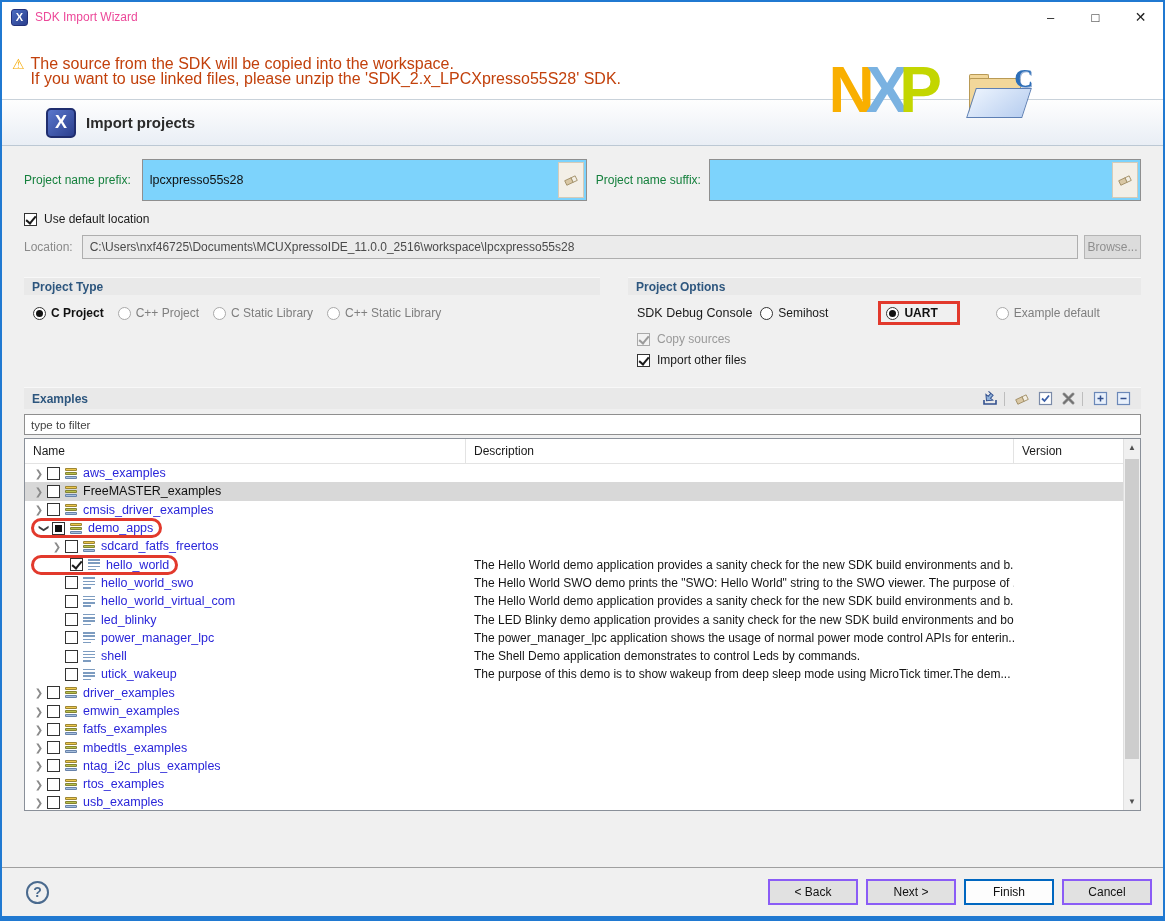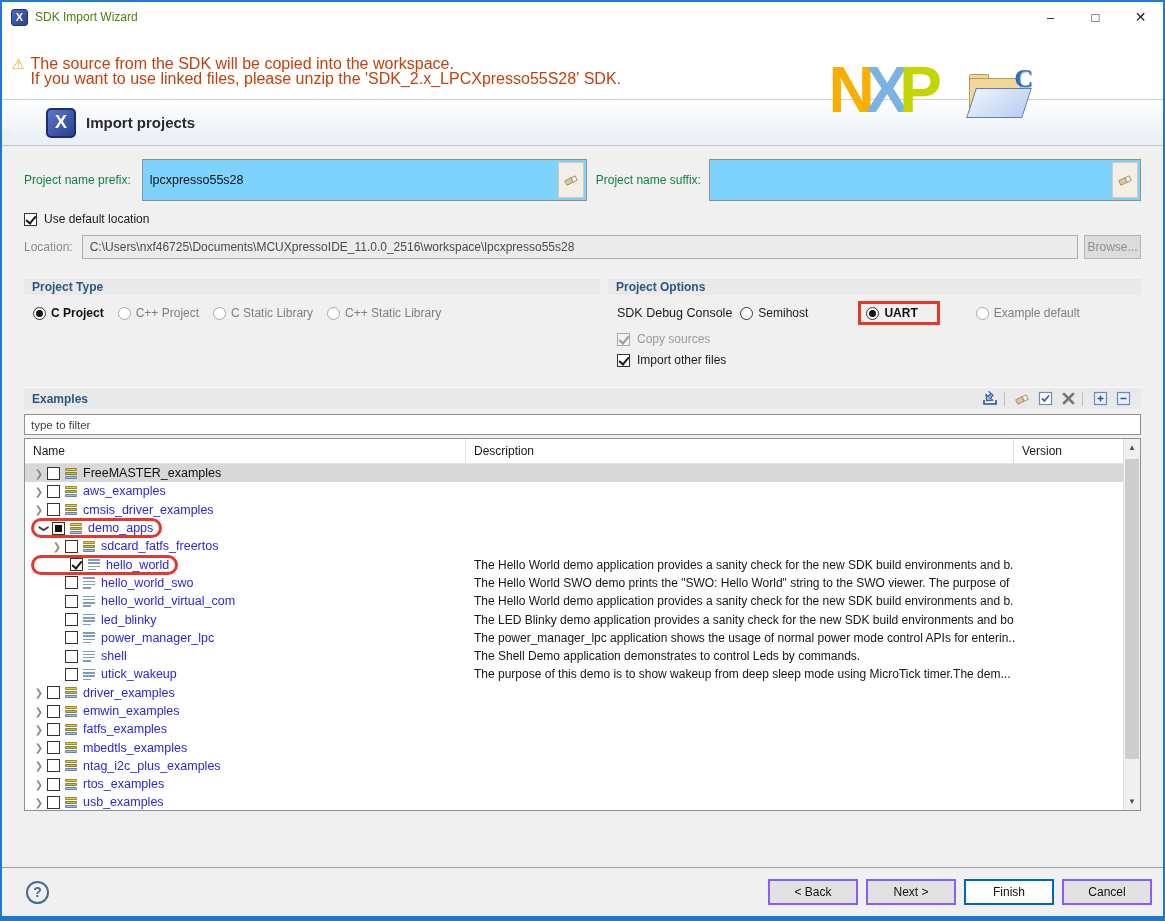--- a/index.html
+++ b/index.html
@@ -10,21 +10,21 @@
     width:1165px; height:921px; position:relative; margin:0 auto;
     background:#f0f0f0; border:2px solid #2079d1; border-bottom:5px solid #2079d1;
     display:flex; flex-direction:column; overflow:hidden;
   }
 
   
   .titlebar{ height:30px; background:#ffffff; display:flex; align-items:center; flex:0 0 auto; }
   .app-icon{ width:17px; height:17px; margin:0 7px 0 9px; border-radius:3px;
     background:linear-gradient(135deg,#4a6cc0,#2b3f8e); border:1px solid #22307a;
     color:#fff; font-weight:bold; font-size:11px; display:flex; align-items:center; justify-content:center; }
-  .win-title{ font-size:12px; color:#4d7c0f; }
+  .win-title{ font-size:12px; color:#ec4899; }
   .win-controls{ margin-left:auto; display:flex; height:100%; }
   .win-btn{ width:45px; height:100%; display:flex; align-items:center; justify-content:center;
     font-size:13px; color:#222; cursor:default; }
   .win-btn.close{ font-size:14px; }
 
   
   .banner{ height:68px; background:#ffffff; position:relative; flex:0 0 auto;
     border-bottom:1px solid #c9d2da; }
   .warn-wrap{ position:absolute; left:10px; top:24px; display:flex; }
   .warn-icon{ color:#f5a800; font-size:14px; margin-right:6px; line-height:16px; }
@@ -78,21 +78,21 @@
   .loc-label{ color:#8a8a8a; }
   .loc-field{ flex:1; margin-left:9px; height:24px; background:#ebebeb; border:1px solid #aeaeae;
     color:#4a4a4a; font-size:12px; display:flex; align-items:center; padding:0 7px; overflow:hidden; white-space:nowrap; }
   .browse-btn{ margin-left:6px; width:57px; height:24px; background:#dcdcdc; border:1px solid #b5b5b5;
     color:#8f8f8f; font-size:12px; display:flex; align-items:center; justify-content:center; }
 
   
   .groups{ display:flex; margin-top:18px; }
   .group{ }
   .group-left{ width:576px; }
-  .group-right{ flex:1; margin-left:8px;text-align:right; }
+  .group-right{ flex:1; margin-left:28px;text-align:right; }
   .group-bar{ background:#e9e9e9; border-top:1px solid #f8f8f8; height:18px; display:flex; align-items:center;
     padding:0 8px; }
   .group-title{ color:#2d567e; font-weight:bold; font-size:12px; }
   .radio-row{ display:flex; align-items:center; margin-top:11px; padding-left:9px; flex-wrap:nowrap; }
   .radio{ width:13px; height:13px; border-radius:50%; border:1px solid #333; background:#fff; position:relative;
     flex:0 0 auto; }
   .radio.sel::after{ content:""; position:absolute; inset:2px; border-radius:50%; background:#111; }
   .radio.dis{ border-color:#a9a9a9; }
   .radio-opt{ display:flex; align-items:center; margin-right:14px; }
   .radio-opt .rl{ margin-left:5px; }
@@ -352,47 +352,47 @@
         <input type="text" placeholder="type to filter" style="">
       </div>
 
       <div class="table">
         <div class="thead">
           <div class="th th-name">Name</div>
           <div class="th th-desc">Description</div>
           <div class="th th-ver">Version</div>
         </div>
         <div class="tbody" id="table-body">
+            <div class="trow">
+              <div class="cell name-cell">
+                <span class="row-inner">
+                  <span class="twisty col"></span>
+                  <span class="cbx"></span>
+                  <span class="icon-group">
+                    <i></i>
+                    <i></i>
+                    <i></i>
+                  </span>
+                  <span class="rlabel">aws_examples</span>
+                </span>
+              </div>
+              <div class="cell desc-cell"></div>
+              <div class="cell ver-cell"></div>
+            </div>
             <div class="trow selected">
               <div class="cell name-cell">
                 <span class="row-inner">
                   <span class="twisty col"></span>
                   <span class="cbx"></span>
                   <span class="icon-group">
                     <i></i>
                     <i></i>
                     <i></i>
                   </span>
                   <span class="rlabel">FreeMASTER_examples</span>
-                </span>
-              </div>
-              <div class="cell desc-cell"></div>
-              <div class="cell ver-cell"></div>
-            </div>
-            <div class="trow">
-              <div class="cell name-cell">
-                <span class="row-inner">
-                  <span class="twisty col"></span>
-                  <span class="cbx"></span>
-                  <span class="icon-group">
-                    <i></i>
-                    <i></i>
-                    <i></i>
-                  </span>
-                  <span class="rlabel">aws_examples</span>
                 </span>
               </div>
               <div class="cell desc-cell"></div>
               <div class="cell ver-cell"></div>
             </div>
             <div class="trow">
               <div class="cell name-cell">
                 <span class="row-inner">
                   <span class="twisty col"></span>
                   <span class="cbx"></span>

